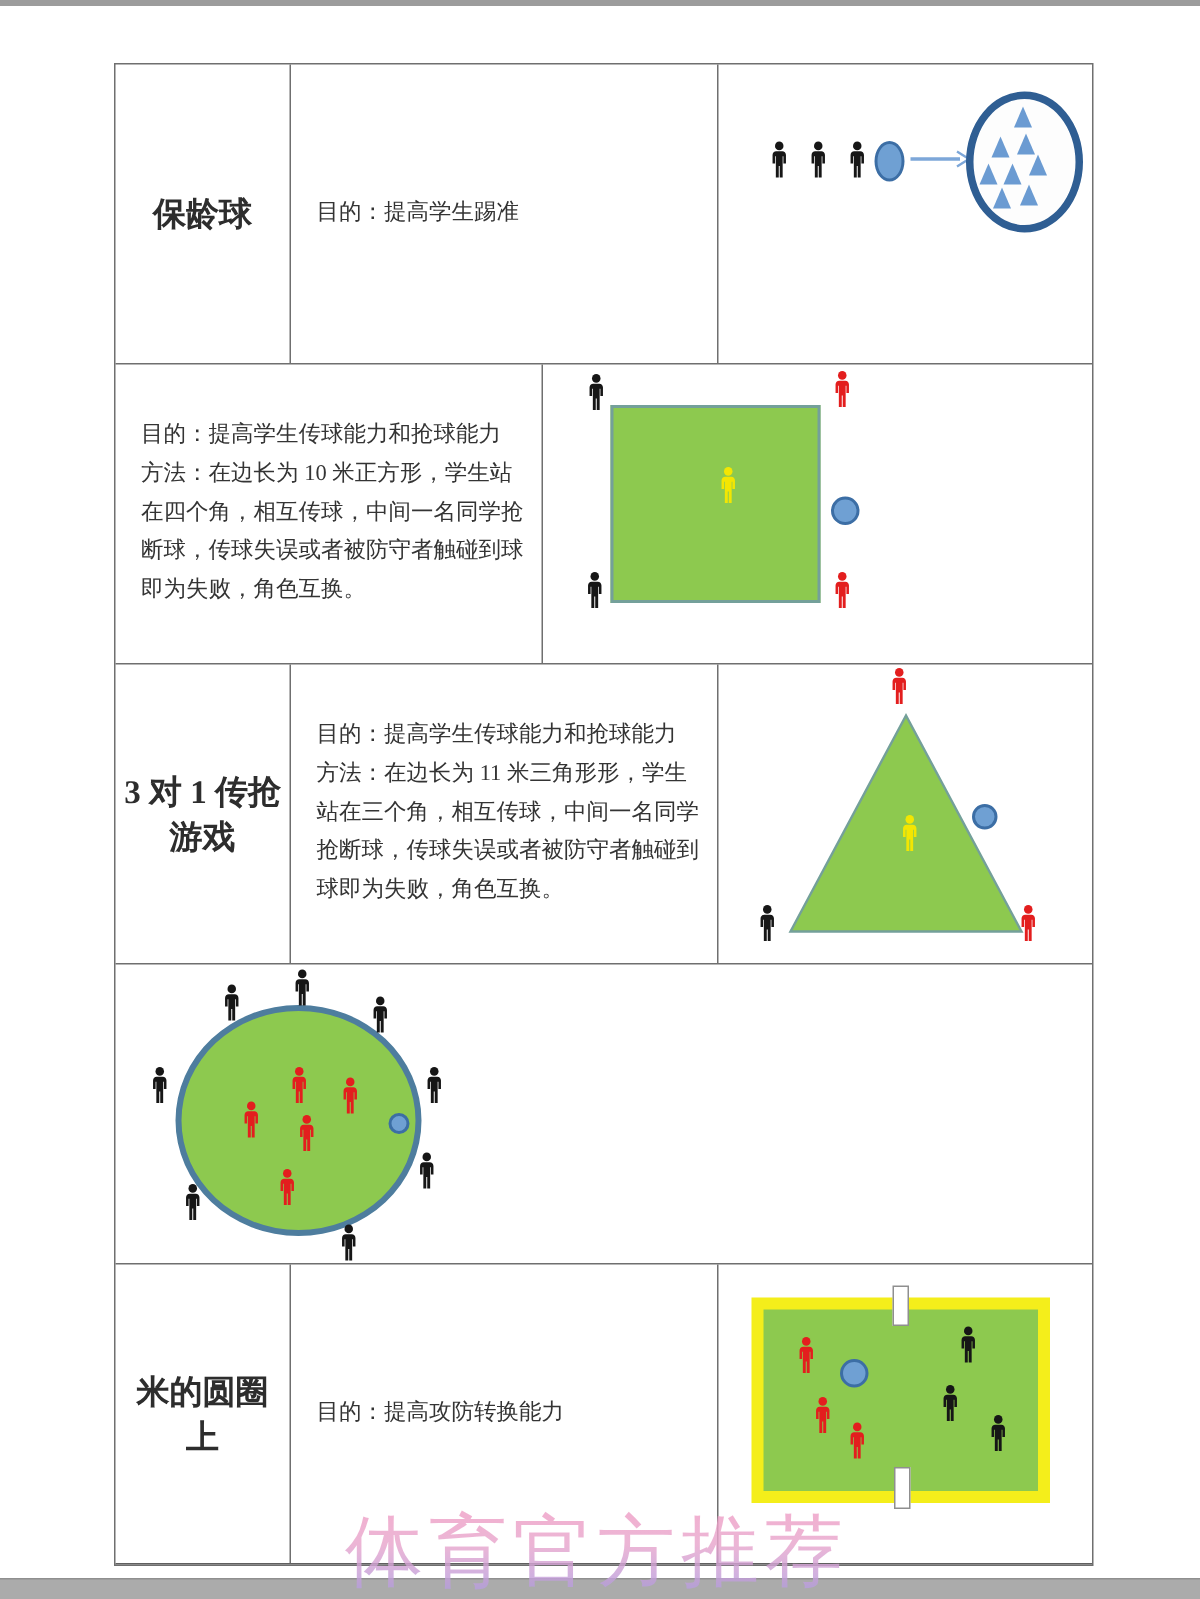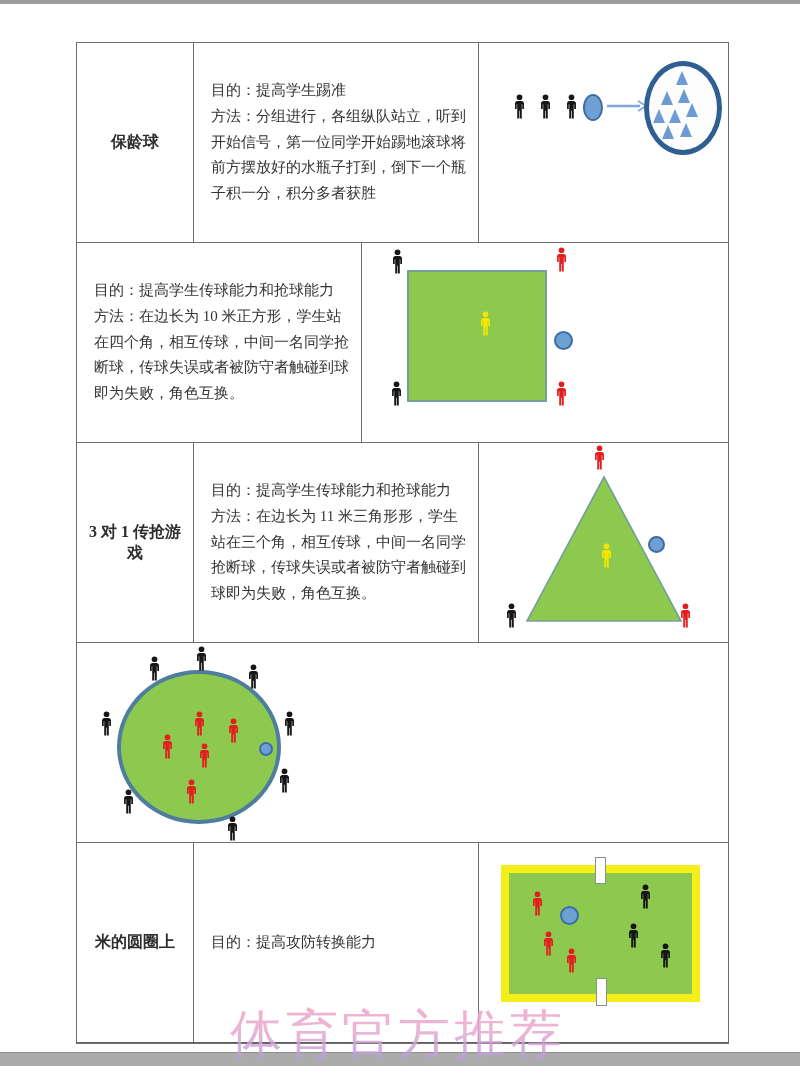--- a/index.html
+++ b/index.html
@@ -14,21 +14,21 @@
   .doc-table{
     position:absolute;left:76px;top:42px;width:653px;
     border:1px solid #6f6f6f;box-sizing:border-box;background:#fff;
   }
   .trow{display:flex;height:199px;border-bottom:1px solid #6f6f6f;}
   .trow:last-child{border-bottom:1px solid #5f5f5f;}
   .cell{box-sizing:border-box;}
   .cell.name{
     width:117px;border-right:1px solid #6f6f6f;
     display:flex;align-items:center;justify-content:center;
-    font-weight:bold;font-size:16px;color:#2d2d2d;text-align:center;padding:0 5px;
+    font-weight:bold;font-size:22px;color:#2d2d2d;text-align:center;padding:0 5px;
   }
   .cell.desc{
     width:285px;border-right:1px solid #6f6f6f;
     display:flex;flex-direction:column;justify-content:center;
     padding:0 12px 0 17px;font-size:15px;line-height:1.72;color:#343434;
   }
   .cell.desc p{margin:0;}
   .cell.diag{width:249px;position:relative;overflow:hidden;}
 
   
@@ -65,21 +65,20 @@
 <div class="edge-top"></div>
 
 <div class="doc-table">
 
   <div class="trow">
     <div class="cell name">
       <span>保龄球</span>
     </div>
     <div class="cell desc">
       <p>目的：提高学生踢准</p>
-      <p>方法：分组进行，各组纵队站立，听到开始信号，第一位同学开始踢地滚球将前方摆放好的水瓶子打到，倒下一个瓶子积一分，积分多者获胜</p>
     </div>
     <div class="cell diag">
       <i class="person p-black" style="left:34px;top:51px">
           <svg viewBox="0 0 28 64" preserveAspectRatio="xMidYMid meet">
             <circle cx="14" cy="8" r="7" fill="currentColor"></circle>
             <path fill="currentColor" d="M9 17h10c3.3 0 6 2.7 6 6v14h-4.2v-12h-1.2v35h-4.8v-19h-1.6v19H8.4v-35H7.2v12H3V23c0-3.3 2.7-6 6-6z"></path>
           </svg>
         </i>
       <i class="person p-black" style="left:60px;top:51px">
           <svg viewBox="0 0 28 64" preserveAspectRatio="xMidYMid meet">

